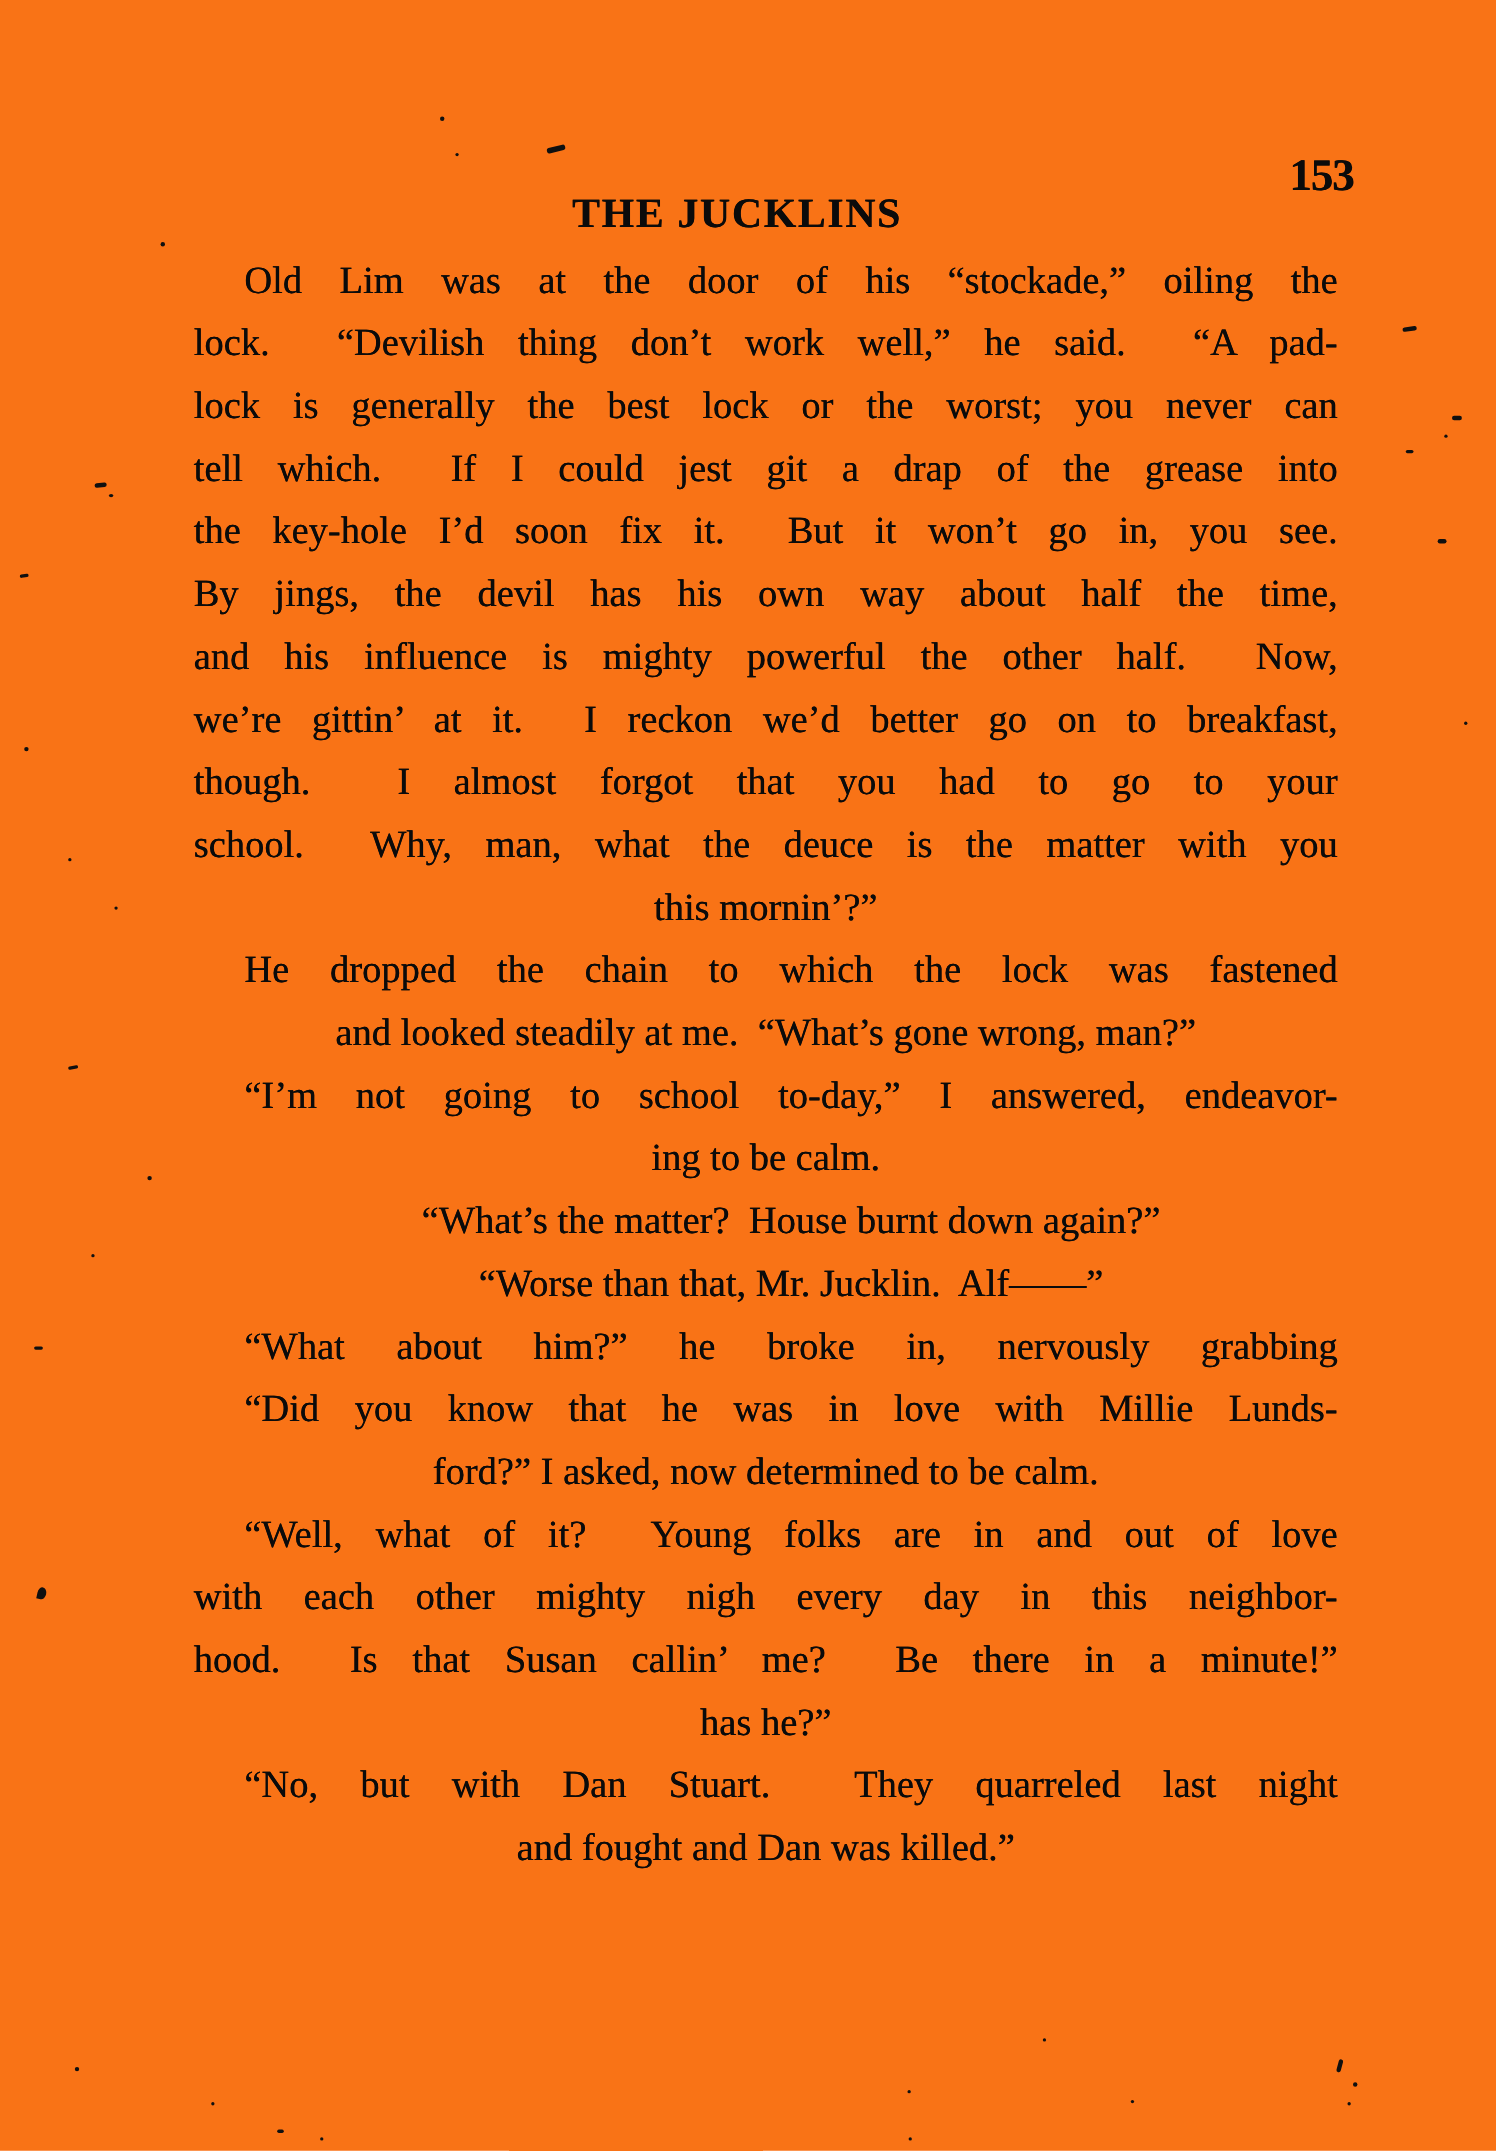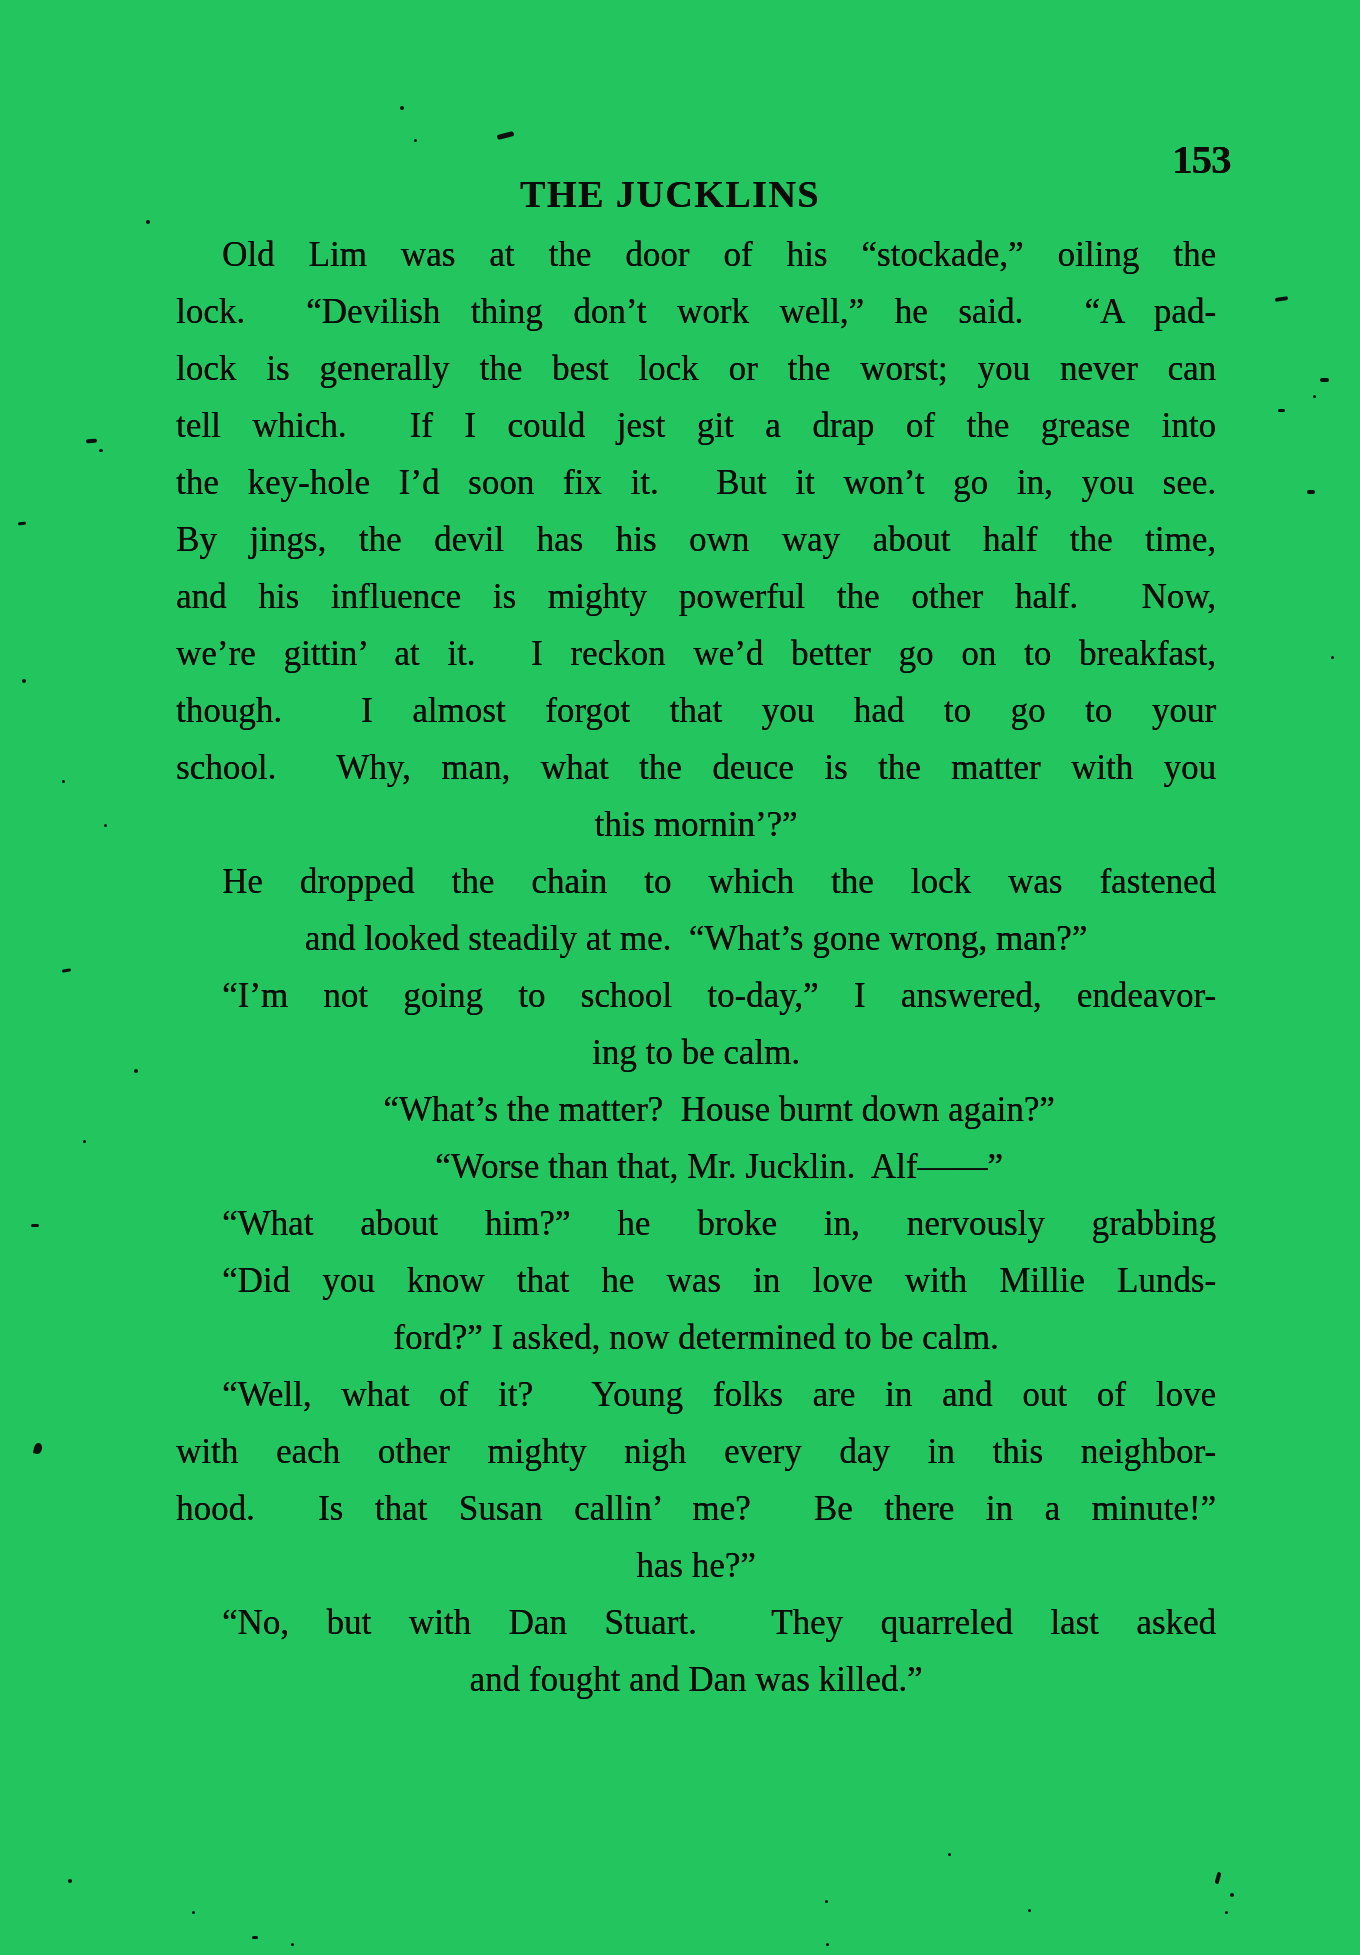--- a/index.html
+++ b/index.html
@@ -4,21 +4,21 @@
 <style>
   html,body{margin:0;padding:0;}
   body{
     width:1360px;height:1955px;
     background:#ffffff;
     position:relative;
     overflow:hidden;
     font-family:"Liberation Serif","DejaVu Serif",serif;
   }
   .page{
-    position:absolute;inset:0;background:#22c55e;color:#0b0b0b;padding-left:40px;
+    position:absolute;inset:0;background:#f97316;color:#0b0b0b;padding-left:40px;
   }
   .running-head{
     position:absolute;left:520px;top:174px;
     font-size:38px;font-weight:700;letter-spacing:1.5px;
     line-height:40px;white-space:nowrap;
     text-shadow:0.3px 0 0 currentColor;
   }
   .page-number{
     position:absolute;left:1172px;top:139px;
     font-size:41px;font-weight:700;letter-spacing:-1px;
@@ -88,21 +88,21 @@
         <div class="line indent j">“Did you know that he was in love with Millie Lunds-</div>
         <div class="line">ford?” I asked, now determined to be calm.</div>
       </div>
       <div class="para">
         <div class="line indent j">“Well, what of it?  Young folks are in and out of love</div>
         <div class="line j">with each other mighty nigh every day in this neighbor-</div>
         <div class="line j">hood.  Is that Susan callin’ me?  Be there in a minute!”</div>
         <div class="line">has he?”</div>
       </div>
       <div class="para">
-        <div class="line indent j">“No, but with Dan Stuart.  They quarreled last asked</div>
+        <div class="line indent j">“No, but with Dan Stuart.  They quarreled last night</div>
         <div class="line">and fought and Dan was killed.”</div>
       </div>
     </div>
   <div id="artifacts">
       <div class="speck dot" style="left: 400px; top: 106px; width: 4px; height: 4px;"></div>
       <div class="speck dot" style="left: 414px; top: 139px; width: 3px; height: 3px;"></div>
       <div class="speck dash" style="left: 497px; top: 133px; width: 17px; height: 5px; transform: rotate(-14deg);"></div>
       <div class="speck dot" style="left: 146px; top: 220px; width: 4px; height: 4px;"></div>
       <div class="speck dash" style="left: 86px; top: 439px; width: 11px; height: 4px; transform: rotate(-5deg);"></div>
       <div class="speck dot" style="left: 99px; top: 449px; width: 4px; height: 3px;"></div>

